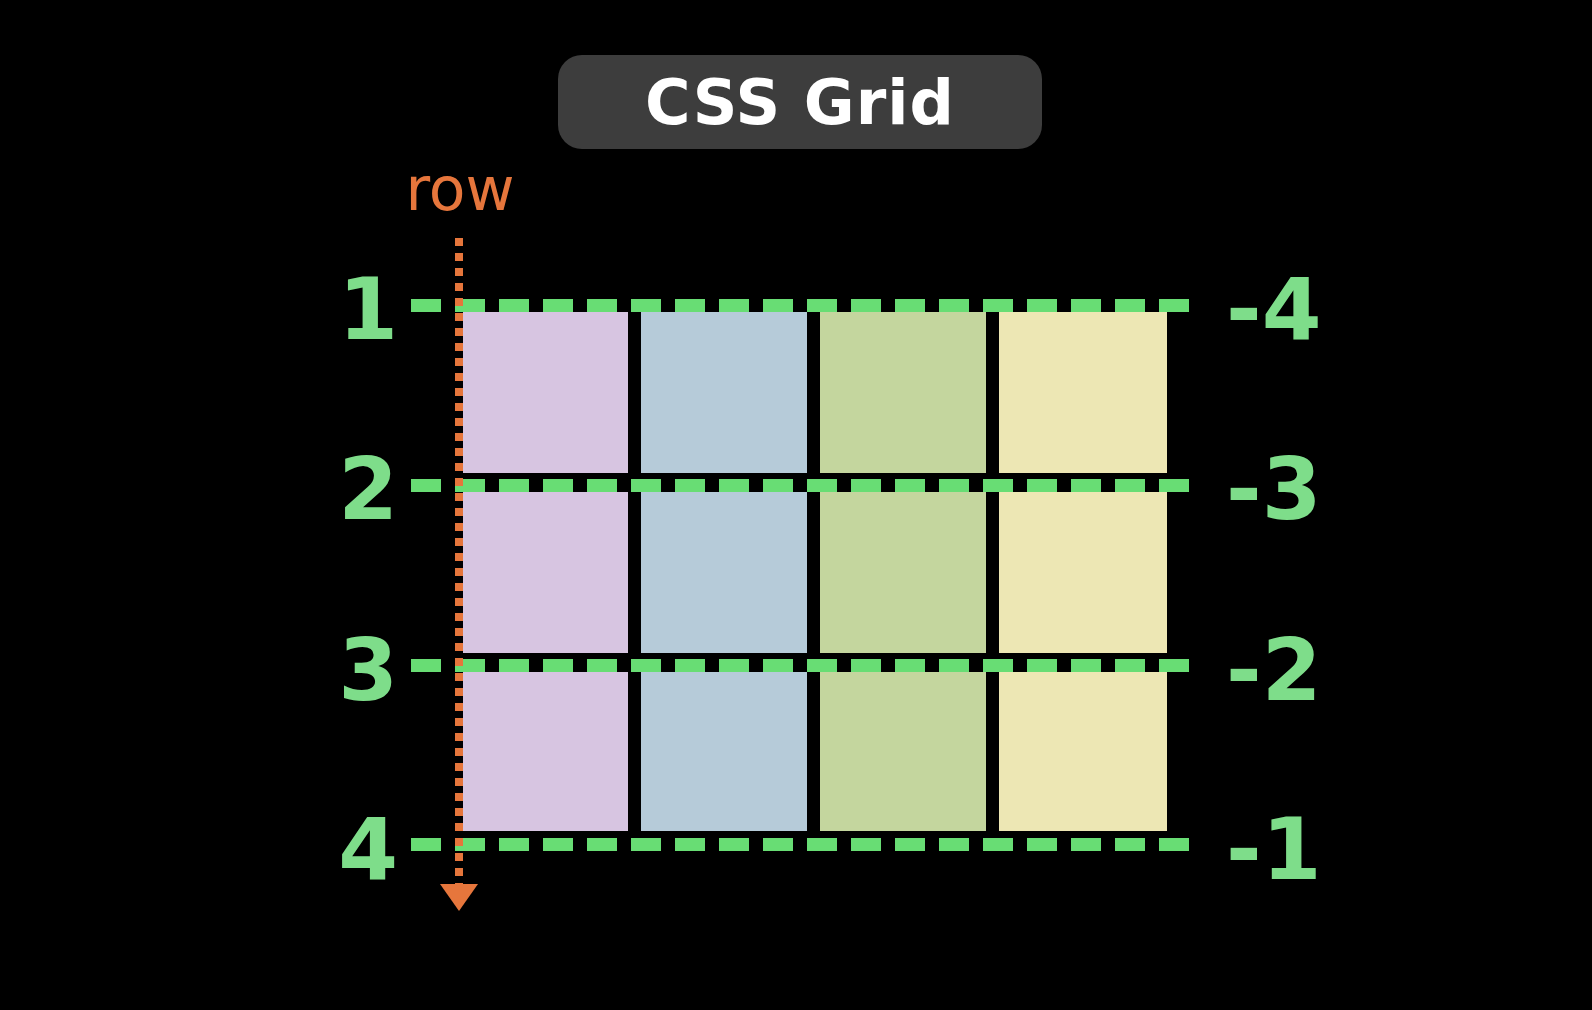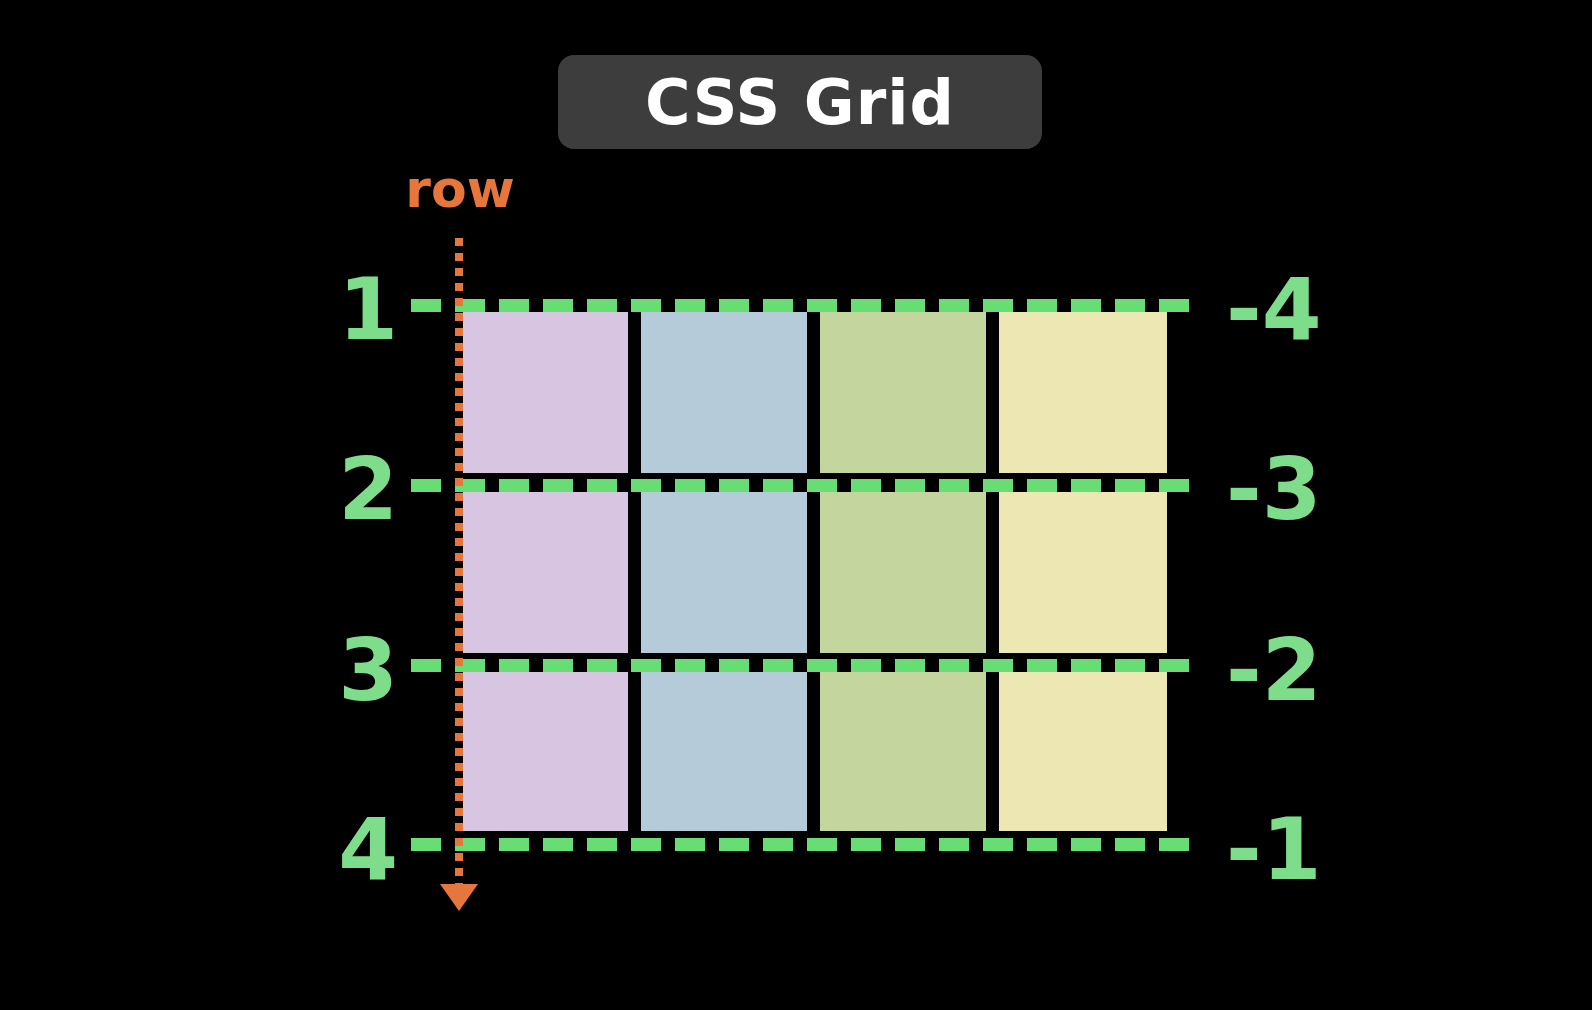--- a/index.html
+++ b/index.html
@@ -17,42 +17,42 @@
   }
 
   
   .badge {
     position: absolute;
     left: 558px;
     top: 55px;
     width: 484px;
     height: 94px;
     background: var(--badge-bg, #3d3d3d);
-    border-radius: 16px;
+    border-radius: 24px;
     display: flex;
     align-items: center;
     justify-content: center;
   }
   .badge-text {
     color: var(--badge-fg, #fff);
     font-size: 62px;
     font-weight: 800;
     letter-spacing: 1px;
   }
 
   
   .row-label {
     position: absolute;
     left: 330px;
     top: 158px;
     width: 260px;
     text-align: center;
     color: var(--orange, #e6763c);
-    font-size: 52px;
-    font-weight: 700;
+    font-size: 60px;
+    font-weight: 400;
     line-height: 62px;
   }
 
   
   .dotted-line {
     position: absolute;
     left: 455px;
     top: 238px;
     width: 8px;
     height: 646px;

